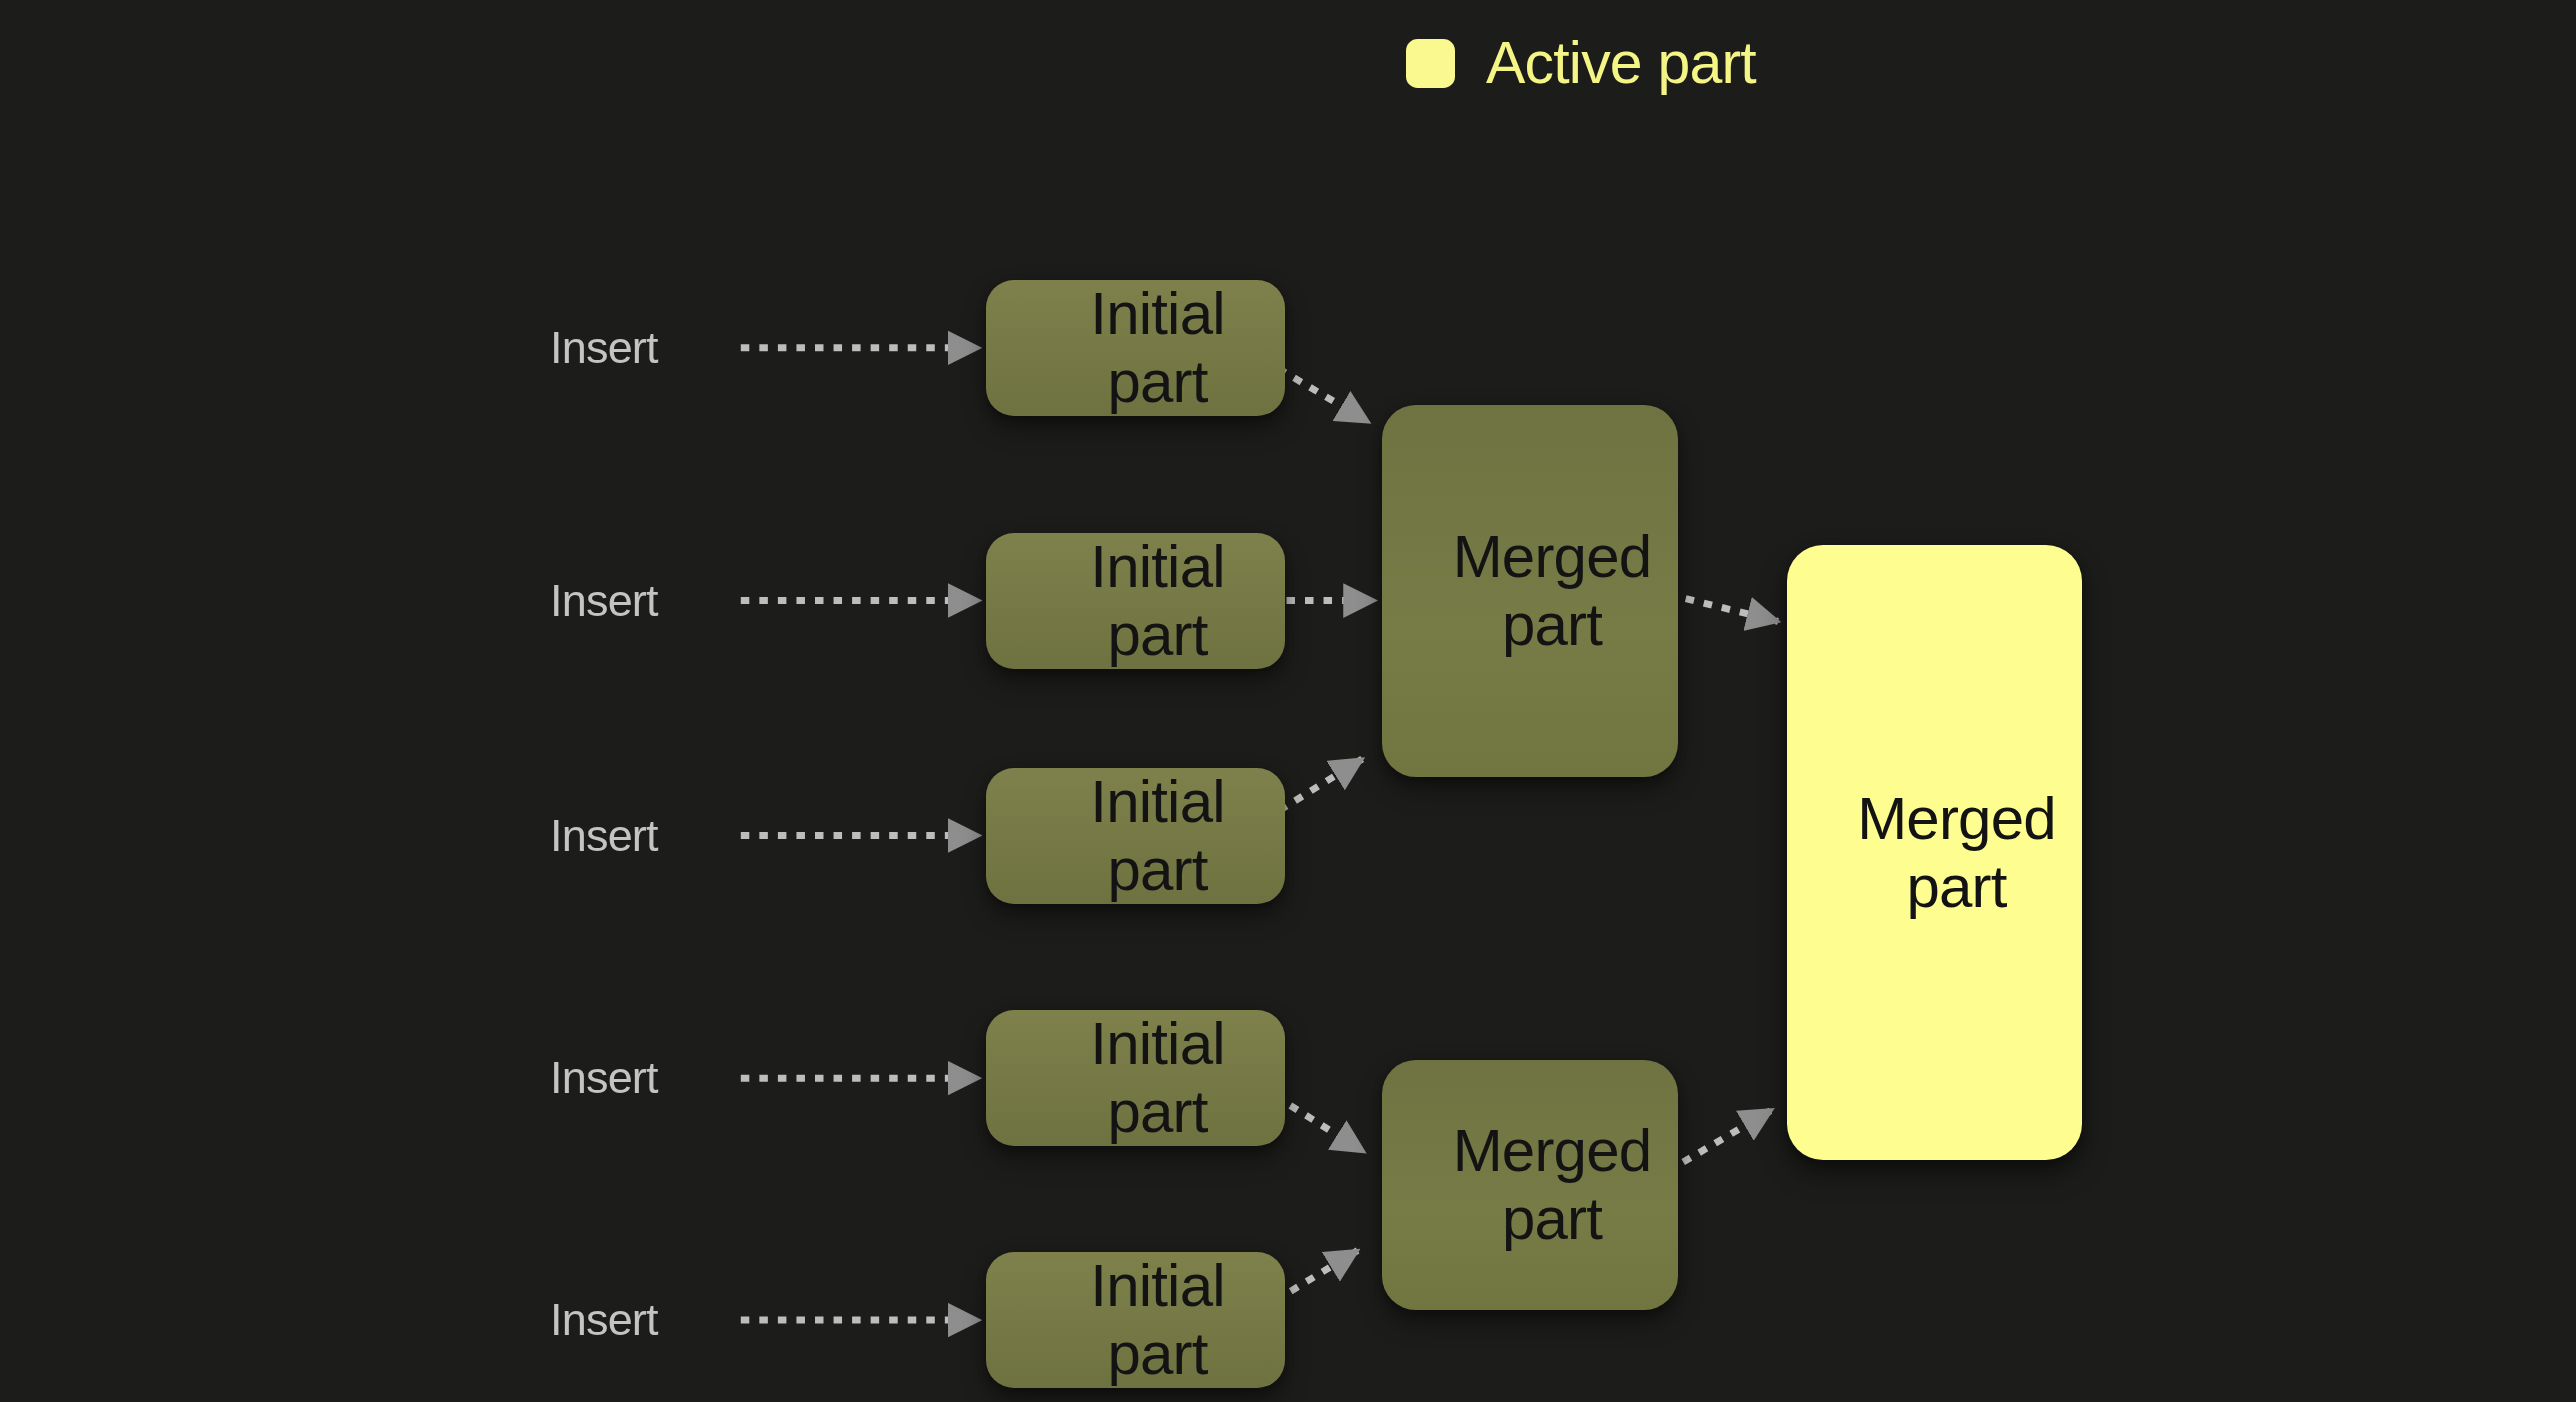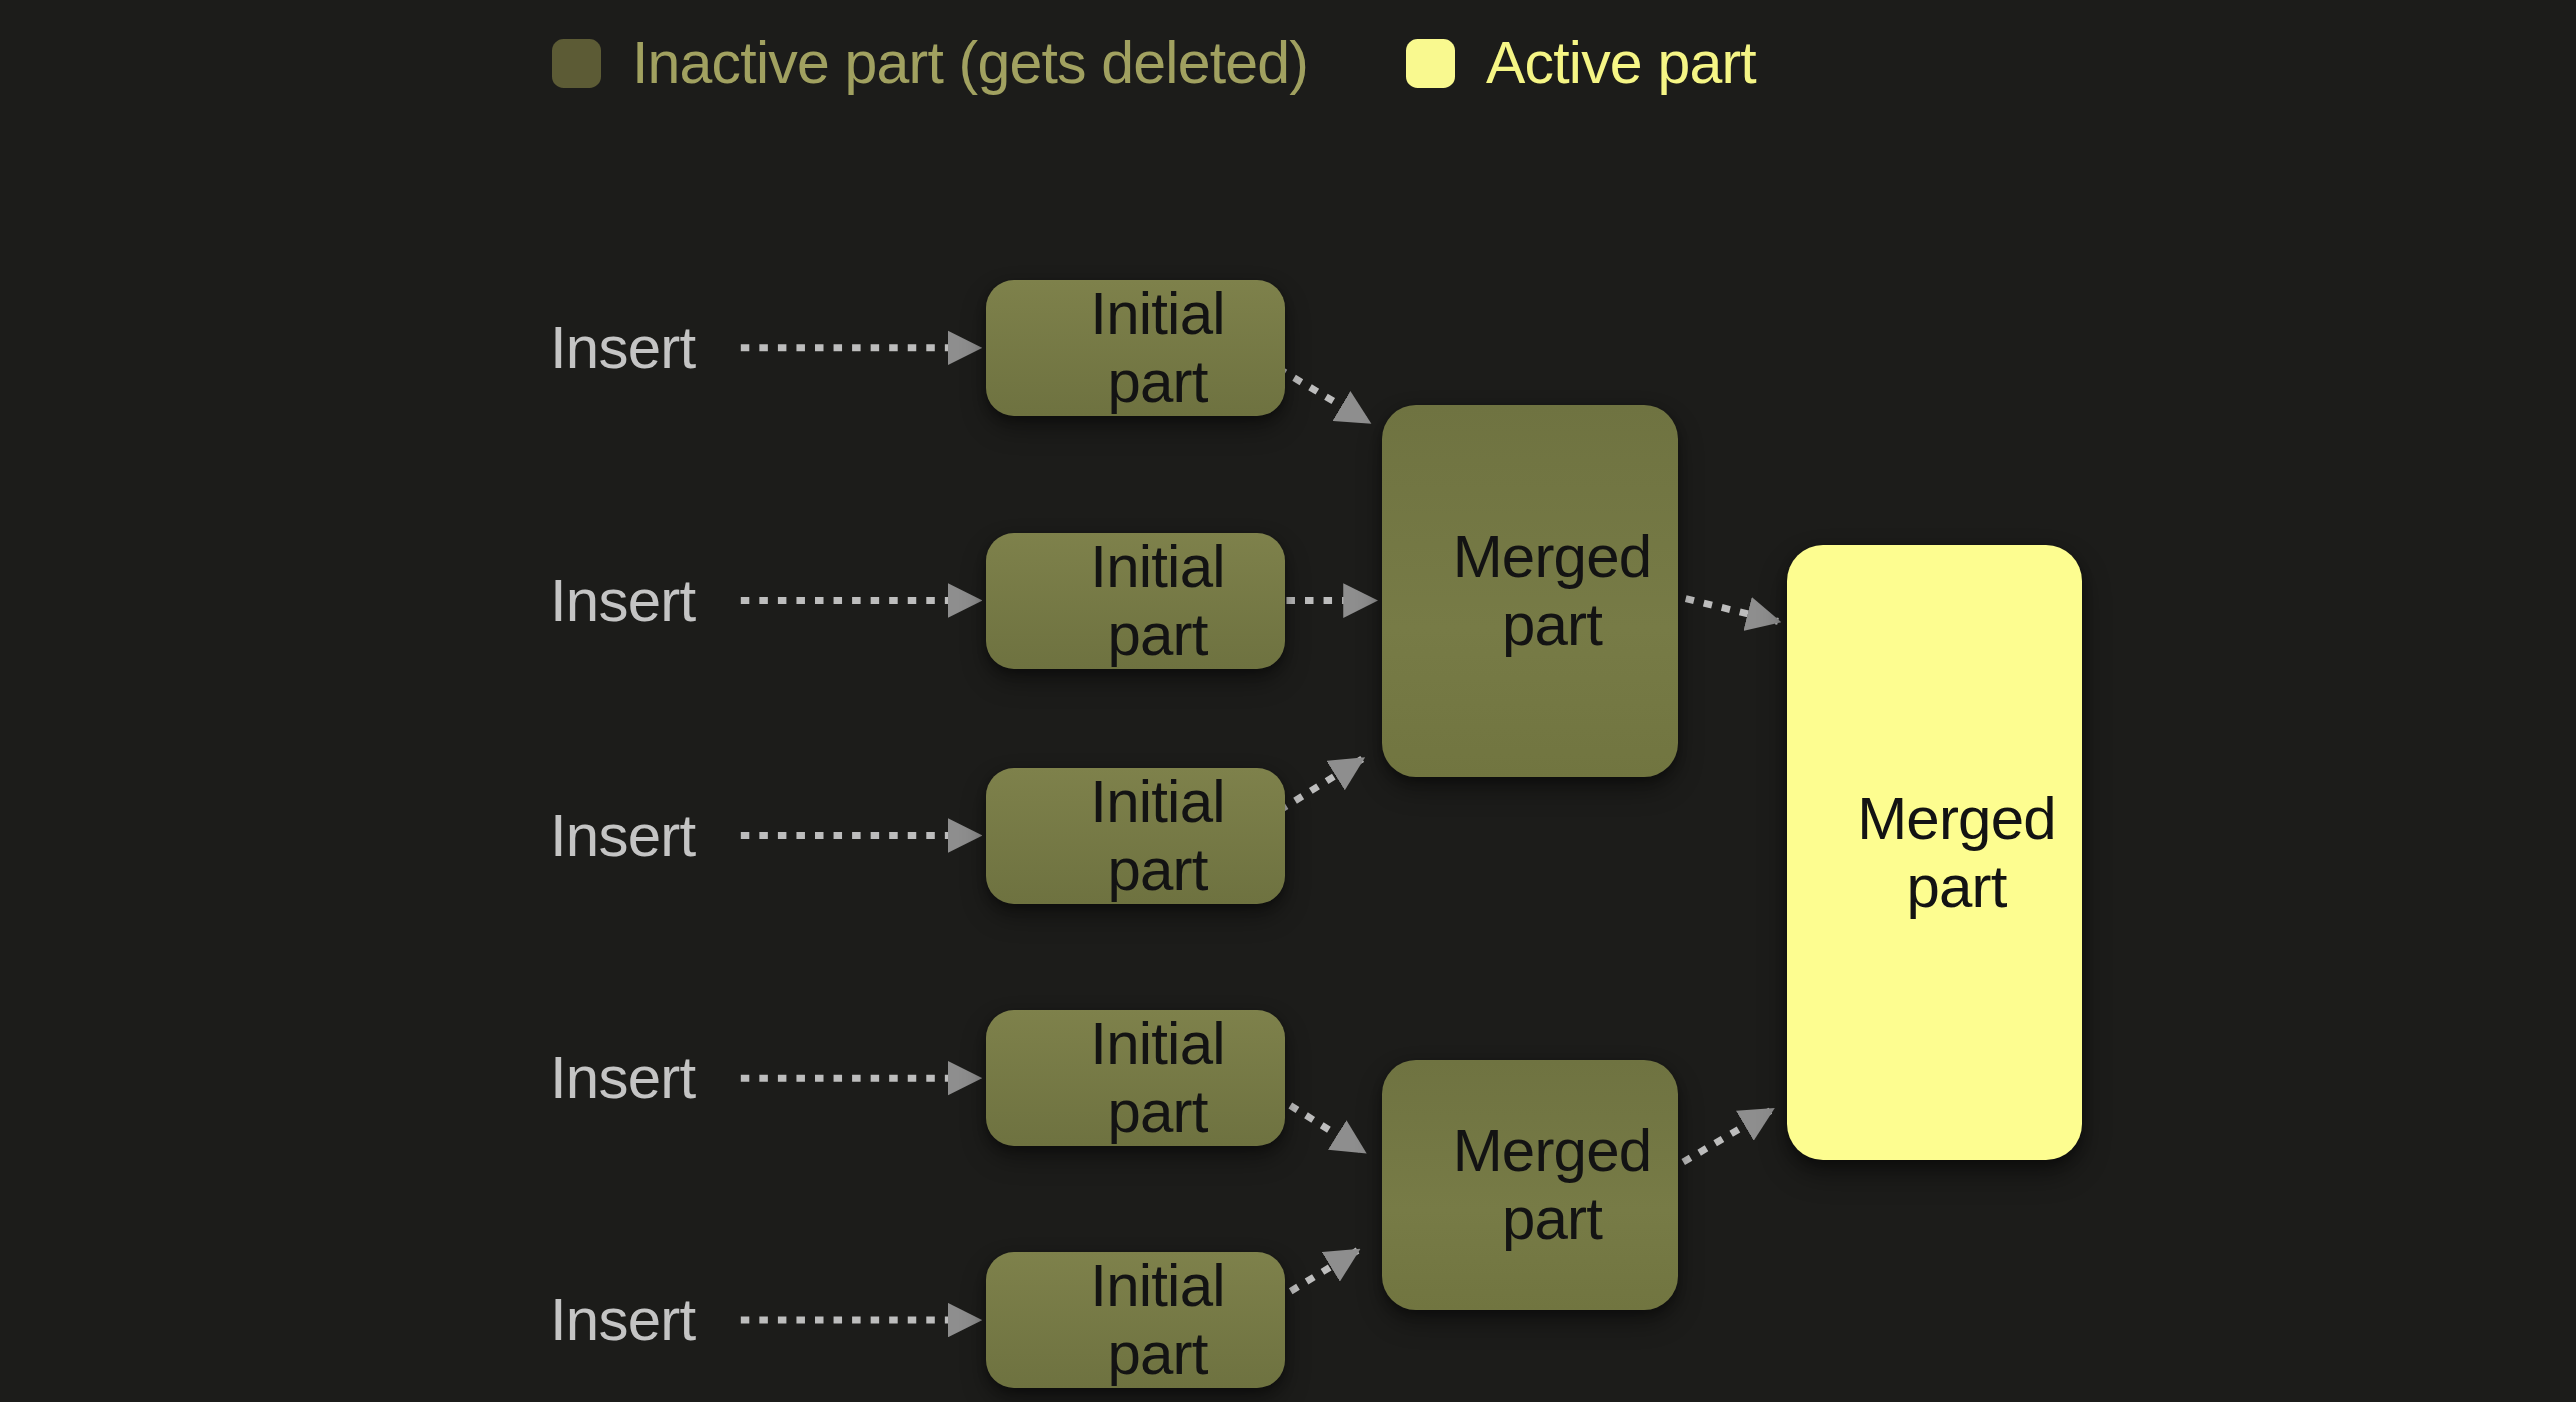--- a/index.html
+++ b/index.html
@@ -42,21 +42,21 @@
   }
   .legend-label.inactive { color: #a1a160; }
   .legend-label.active   { color: #f5f585; }
 
   
   .insert-label {
     position: absolute;
     left: 550px;
     height: 68px;
     line-height: 68px;
-    font-size: 60px;
+    font-size: 45px;
     color: #c4c4c4;
     letter-spacing: -0.8px;
     white-space: nowrap;
   }
 
   
   .node {
     position: absolute;
     display: flex;
     align-items: center;
@@ -108,24 +108,20 @@
     stroke-width: 9;
     stroke-dasharray: 11 13;
     fill: none;
   }
 </style>
 </head>
 <body>
 
 <div class="canvas">
 
-  <div class="legend-item inactive">
-    <span class="swatch inactive"></span>
-    <span class="legend-label inactive">Inactive part (gets deleted)</span>
-  </div>
   <div class="legend-item active">
     <span class="swatch active"></span>
     <span class="legend-label active">Active part</span>
   </div>
 
   <div class="insert-label" style="top:314px">Insert</div>
   <div class="insert-label" style="top:567px">Insert</div>
   <div class="insert-label" style="top:802px">Insert</div>
   <div class="insert-label" style="top:1044px">Insert</div>
   <div class="insert-label" style="top:1286px">Insert</div>

